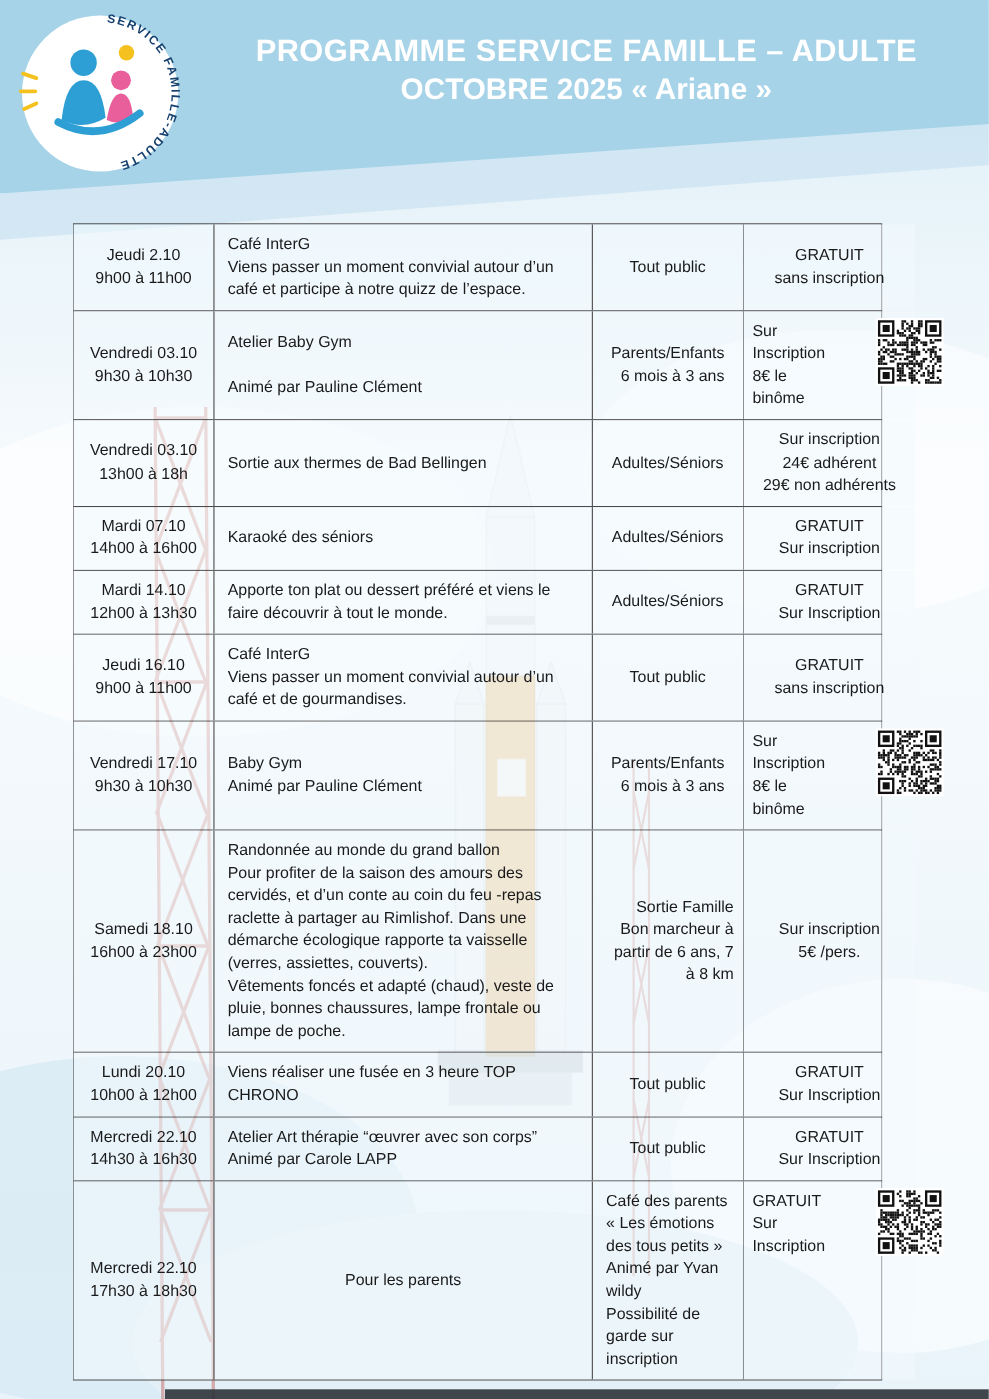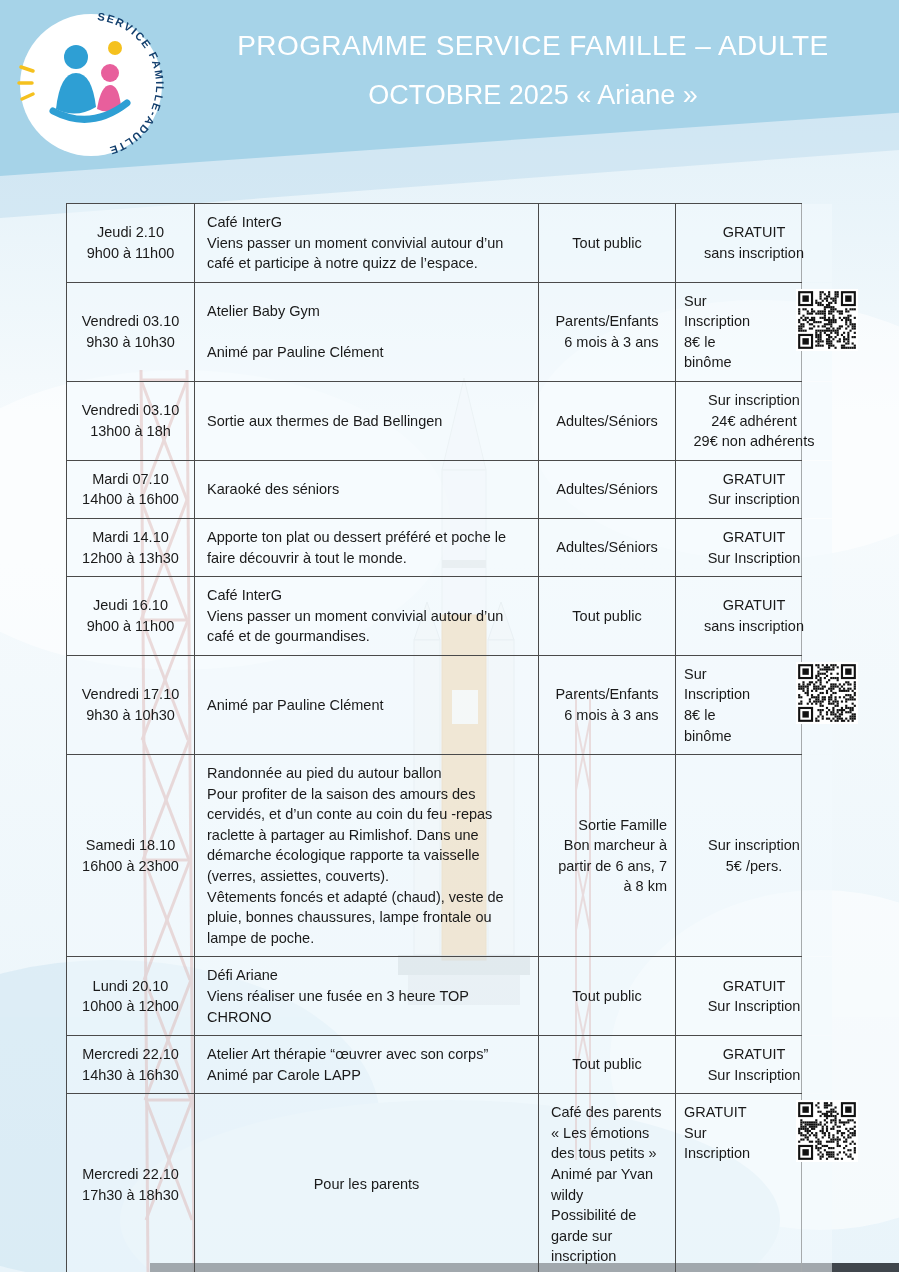--- a/index.html
+++ b/index.html
@@ -6,22 +6,22 @@
   html,body{width:899px;height:1272px}
   body{font-family:"Liberation Sans",sans-serif;color:#1a1a1a;background:#fff;overflow:hidden}
   .page{position:relative;width:899px;height:1272px;overflow:hidden;background:#f4fafd}
   .bg-art{position:absolute;left:0;top:0;width:899px;height:1272px;z-index:0}
   
   .header{position:absolute;top:0;left:0;width:899px;height:210px;z-index:3;pointer-events:none}
   .header-bg{position:absolute;left:0;top:0;width:899px;height:176px;background:#a6d3e8;
              clip-path:polygon(0 0,100% 0,100% 64%,0 100%)}
   .logo{position:absolute;left:16px;top:10px;width:150px;height:150px}
   .titles{position:absolute;left:185px;right:18px;top:30px;text-align:center;color:#ffffff}
-  .title1{font-size:28px;font-weight:normal;letter-spacing:.4px}
-  .title2{font-size:27px;font-weight:normal;margin-top:18px}
+  .title1{font-size:28px;font-weight:bold;letter-spacing:.4px}
+  .title2{font-size:27px;font-weight:bold;margin-top:4px}
   
   .table{position:absolute;left:66px;top:203px;width:736px;z-index:2;border:1px solid #4a4a4a}
   .row{display:grid;grid-template-columns:127px 344px 137px 157px;min-height:58px}
   .row + .row{border-top:1px solid #4a4a4a}
   .cell{background:rgba(243,249,253,0.55);font-size:14.5px;line-height:1.42;padding:8px}
   .cell + .cell{border-left:1px solid #4a4a4a}
   .date-cell{display:flex;flex-direction:column;justify-content:center;text-align:center}
   .desc-cell{display:flex;flex-direction:column;justify-content:center;padding:8px 12px}
   .desc-title{font-weight:normal}
   .desc-suffix{margin-left:4px}
@@ -470,21 +470,21 @@
 Sur inscription</div>
       
     </div>
   </div>
       <div class="row">
     <div class="cell date-cell">
       <div>Mardi 14.10</div>
       <div>12h00 à 13h30</div>
     </div>
     <div class="cell desc-cell">
-      <div class="desc-body">Apporte ton plat ou dessert préféré et poche le faire découvrir à tout le monde.</div>
+      <div class="desc-body">Apporte ton plat ou dessert préféré et viens le faire découvrir à tout le monde.</div>
     </div>
     <div class="cell aud-cell">Adultes/Séniors</div>
     <div class="cell price-cell">
       <div class="price-text">GRATUIT
 Sur Inscription</div>
       
     </div>
   </div>
       <div class="row">
     <div class="cell date-cell">
@@ -501,20 +501,21 @@
 sans inscription</div>
       
     </div>
   </div>
       <div class="row">
     <div class="cell date-cell">
       <div>Vendredi 17.10</div>
       <div>9h30 à 10h30</div>
     </div>
     <div class="cell desc-cell">
+      <div class="desc-head"><span class="desc-title">Baby Gym</span></div>
       <div class="desc-body">Animé par Pauline Clément</div>
     </div>
     <div class="cell aud-cell">Parents/Enfants
 6 mois à 3 ans</div>
     <div class="cell price-cell has-qr">
       <div class="price-text">Sur Inscription
 8€ le binôme</div>
       <svg class="qr" viewBox="0 0 29 29">
             <rect x="0" y="0" width="29" height="29" fill="#ffffff"></rect>
             <rect x="1" y="1" width="7" height="7" fill="#111"></rect>
@@ -778,39 +779,38 @@
             <rect x="26" y="27" width="1" height="1" fill="#111"></rect>
           </svg>
     </div>
   </div>
       <div class="row">
     <div class="cell date-cell">
       <div>Samedi 18.10</div>
       <div>16h00 à 23h00</div>
     </div>
     <div class="cell desc-cell">
-      <div class="desc-head"><span class="desc-title">Randonnée au pied du autour ballon</span></div>
+      <div class="desc-head"><span class="desc-title">Randonnée au monde du grand ballon</span></div>
       <div class="desc-body">Pour profiter de la saison des amours des cervidés, et d’un conte au coin du feu -repas raclette à partager au Rimlishof. Dans une démarche écologique rapporte ta vaisselle (verres, assiettes, couverts).
 Vêtements foncés et adapté (chaud), veste de pluie, bonnes chaussures, lampe frontale ou lampe de poche.</div>
     </div>
     <div class="cell aud-cell">Sortie Famille
 Bon marcheur à partir de 6 ans, 7 à 8 km</div>
     <div class="cell price-cell">
       <div class="price-text">Sur inscription
 5€ /pers.</div>
       
     </div>
   </div>
       <div class="row">
     <div class="cell date-cell">
       <div>Lundi 20.10</div>
       <div>10h00 à 12h00</div>
     </div>
     <div class="cell desc-cell">
-      <div class="desc-head"><span class="desc-title">Défi Ariane</span></div>
       <div class="desc-body">Viens réaliser une fusée en 3 heure TOP CHRONO</div>
     </div>
     <div class="cell aud-cell">Tout public</div>
     <div class="cell price-cell">
       <div class="price-text">GRATUIT
 Sur Inscription</div>
       
     </div>
   </div>
       <div class="row">

